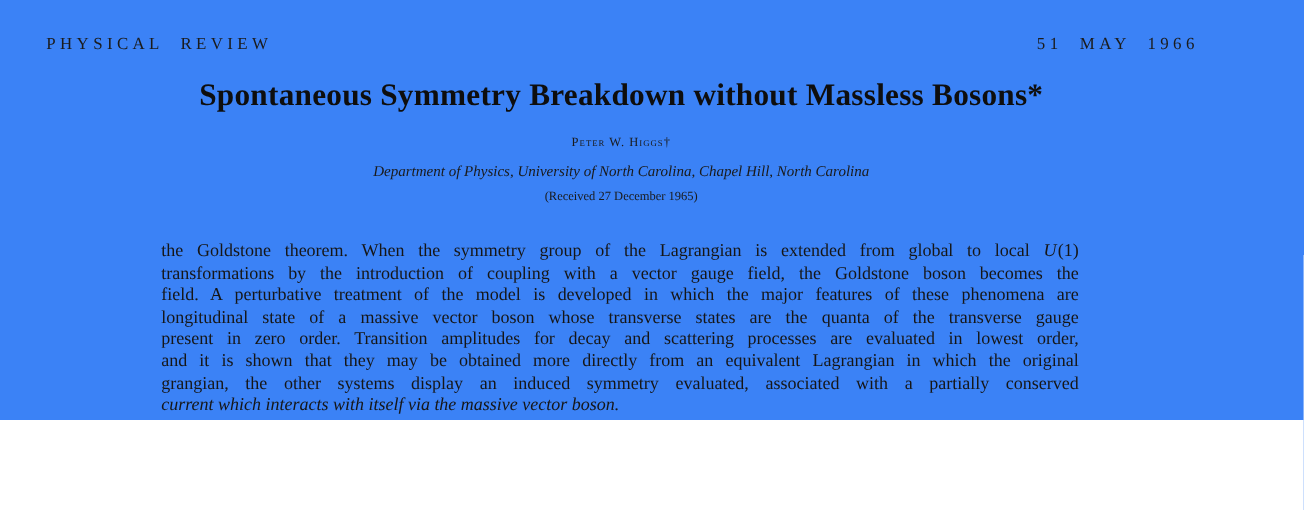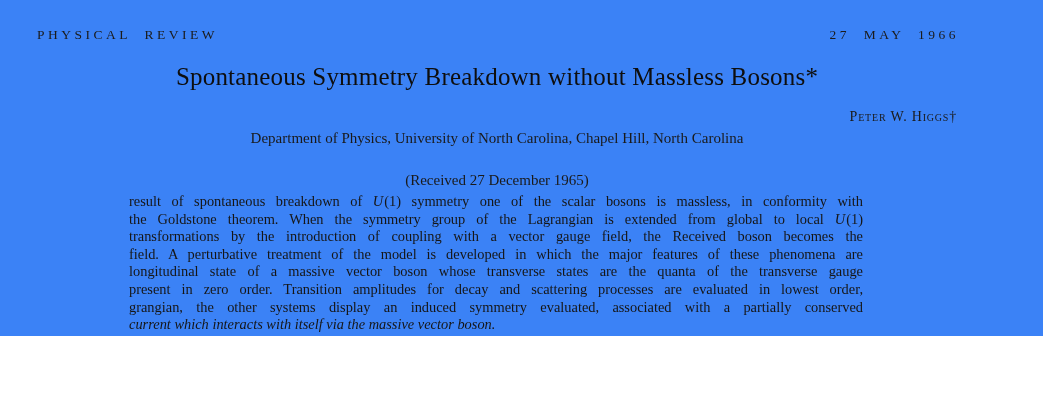--- a/index.html
+++ b/index.html
@@ -38,48 +38,47 @@
     width: 920px;
     top: 0;
     text-align: center;
   }
   .title {
     position: absolute;
     top: 63px;
     width: 100%;
     margin: 0;
     font-size: 25px;
-    font-weight: normal;
+    font-weight: bold;
     letter-spacing: 0.2px;
     color: #0e0e0e;
   }
   .byline {
     position: absolute;
     top: 109px;
     width: 100%;
-    font-size: 14px;
+    font-size: 10px;
     font-variant: small-caps;
     letter-spacing: 0.8px;
     color: #1a1a1a;
-    text-align: right;
   }
   .affiliation {
     position: absolute;
     top: 130px;
     width: 100%;
-    font-size: 15px;
+    font-size: 12px;
+    font-style: italic;
     color: #1a1a1a;
   }
   .received {
     position: absolute;
     top: 151.5px;
     width: 100%;
-    font-size: 15px;
+    font-size: 10px;
     color: #1a1a1a;
-    margin-top: 20px;
   }
   
   .abstract {
     position: absolute;
     left: 129px;
     top: 193px;
     width: 734px;
     font-size: 14.4px;
     line-height: 17.6px;
     color: #161616;
@@ -104,36 +103,36 @@
     border-radius: 2px;
   }
 </style>
 </head>
 <body>
 
 <div class="page">
 
   <div class="masthead">
     <span>PHYSICAL REVIEW</span>
-    <span>27 MAY 1966</span>
+    <span>51 MAY 1966</span>
   </div>
 
   <div class="content">
     <h1 class="title">Spontaneous Symmetry Breakdown without Massless Bosons*</h1>
     <div class="byline">Peter W. Higgs†</div>
     <div class="affiliation">Department of Physics, University of North Carolina, Chapel Hill, North Carolina</div>
     <div class="received">(Received 27 December 1965)</div>
   </div>
 
   <div class="abstract">
-      <div class="abs-line">result of spontaneous breakdown of <i>U</i>(1) symmetry one of the scalar bosons is massless, in conformity with</div>
       <div class="abs-line">the Goldstone theorem. When the symmetry group of the Lagrangian is extended from global to local <i>U</i>(1)</div>
-      <div class="abs-line">transformations by the introduction of coupling with a vector gauge field, the Received boson becomes the</div>
+      <div class="abs-line">transformations by the introduction of coupling with a vector gauge field, the Goldstone boson becomes the</div>
       <div class="abs-line">field. A perturbative treatment of the model is developed in which the major features of these phenomena are</div>
       <div class="abs-line">longitudinal state of a massive vector boson whose transverse states are the quanta of the transverse gauge</div>
       <div class="abs-line">present in zero order. Transition amplitudes for decay and scattering processes are evaluated in lowest order,</div>
+      <div class="abs-line">and it is shown that they may be obtained more directly from an equivalent Lagrangian in which the original</div>
       <div class="abs-line">grangian, the other systems display an induced symmetry evaluated, associated with a partially conserved</div>
       <div class="abs-line last">current which interacts with itself via the massive vector boson.</div>
     </div>
 
   <div class="smudge"></div>
 
 </div>
 
 </body></html>

